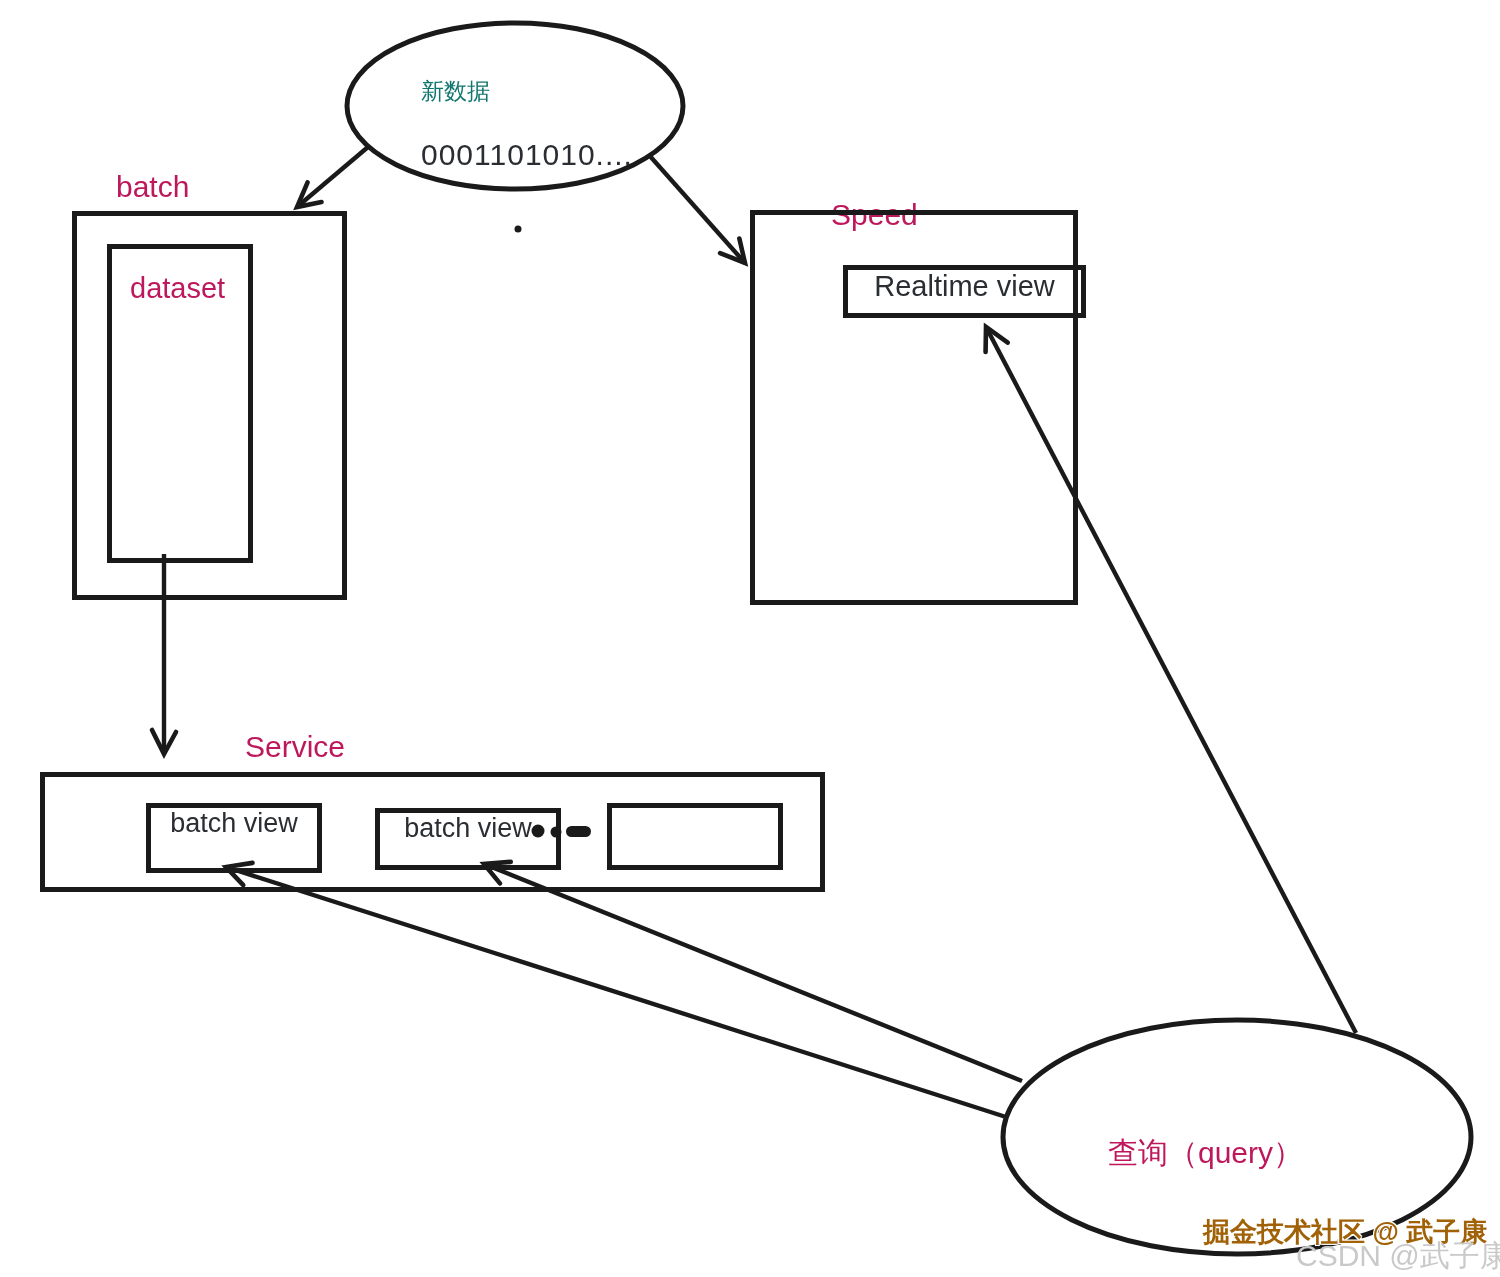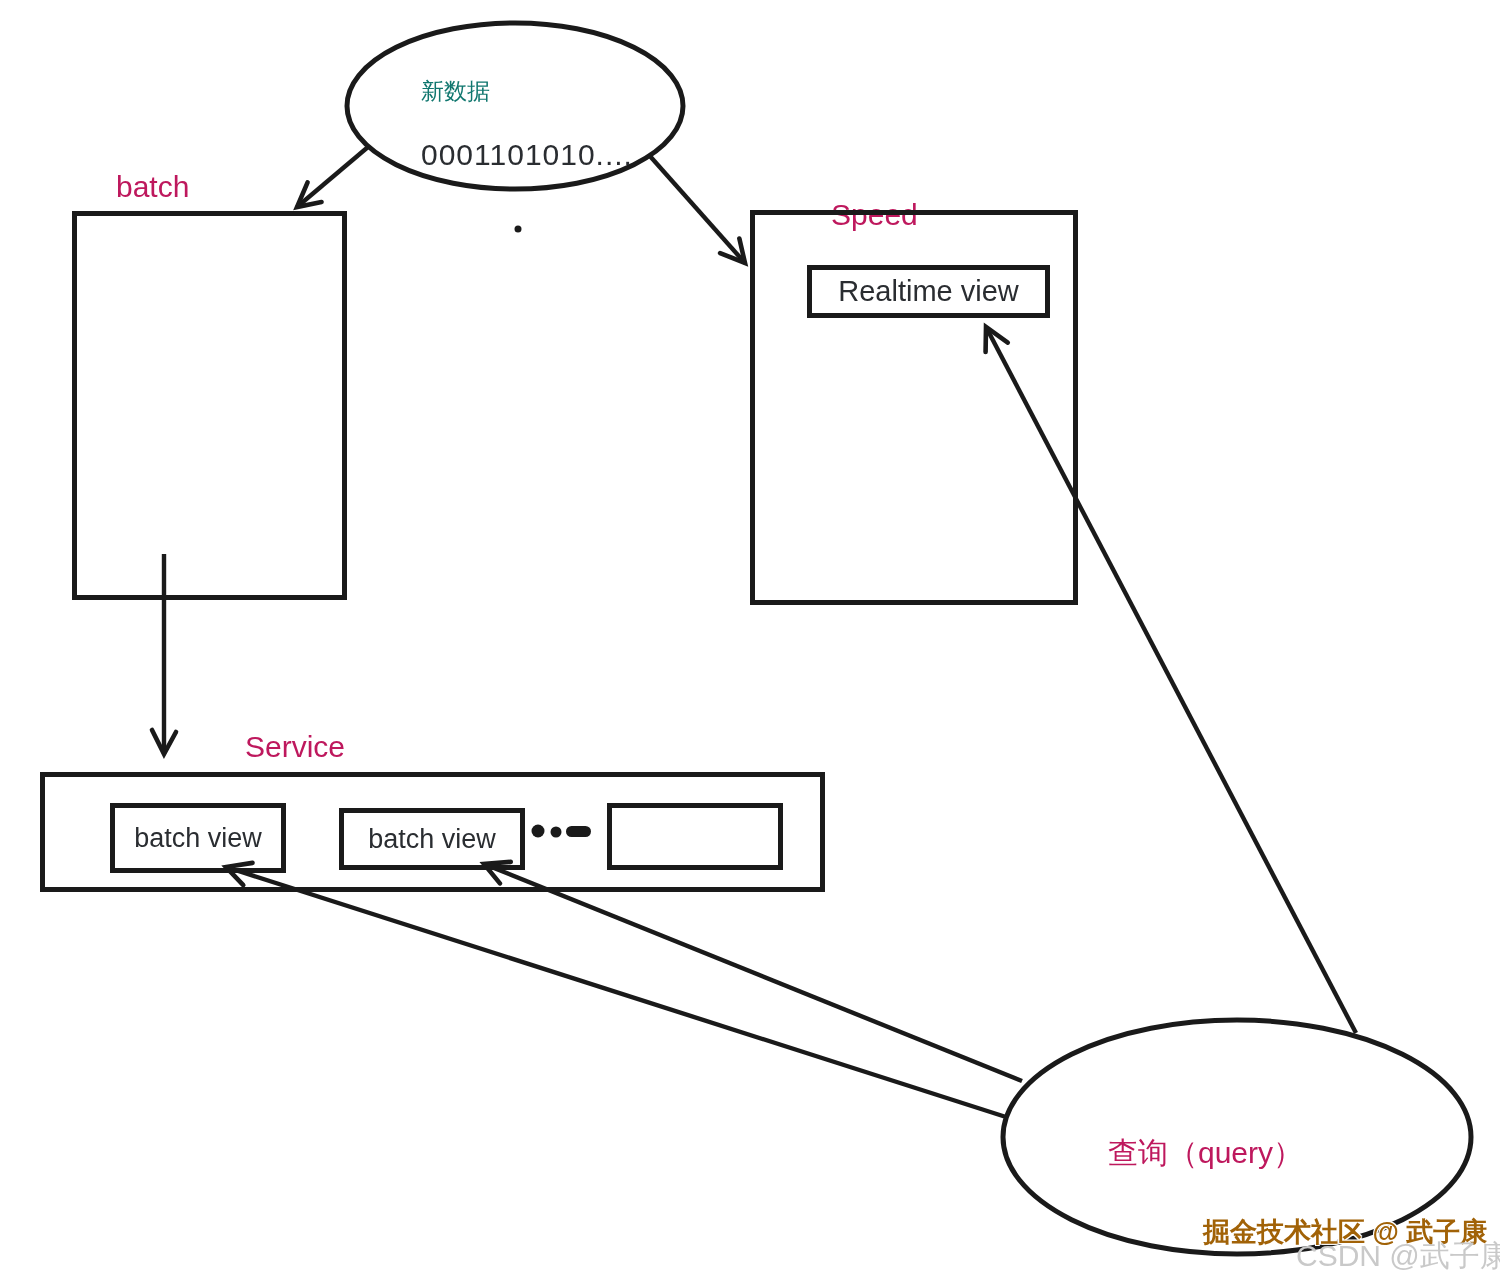--- a/index.html
+++ b/index.html
@@ -19,22 +19,23 @@
     box-sizing:border-box;
   }
   .lbl{
     position:absolute;
     white-space:nowrap;
     color:#be185d;
     line-height:1.1;
   }
   .lbl-out{font-size:30px;}
   .center-txt{
-    display:flex;align-items:center;justify-content:center;
+    display:flex;align-items:flex-start;justify-content:center;
     text-align:center;
+    margin-left:36px;
   }
   .ellipse-text{
     position:absolute;
     font-size:23px;
     color:#0f766e;
   }
   .bin-text{
     position:absolute;
     font-size:30px;
     color:#2a2d31;
@@ -87,20 +88,23 @@
       <circle cx="556" cy="832" r="5.5"></circle>
       <rect x="566" y="826" width="25" height="11" rx="5.5"></rect>
     </g>
   </svg>
 
   <div class="ellipse-text" style="left:421px;top:76px;">新数据</div>
   <div class="bin-text" style="left:421px;top:138px;">0001101010....</div>
 
   <div class="lbl lbl-out" style="left:116px;top:170px;">batch</div>
   <div class="box" style="left:72px;top:211px;width:275px;height:389px;"></div>
+  <div class="box" style="left:107px;top:244px;width:146px;height:319px;">
+    <div class="lbl" style="left:18px;top:24px;font-size:29px;">dataset</div>
+  </div>
 
   <div class="lbl lbl-out" style="left:831px;top:160px;margin-top:38px;">Speed</div>
   <div class="box" style="left:750px;top:210px;width:328px;height:395px;"></div>
   <div class="box center-txt" style="left:807px;top:265px;width:243px;height:53px;font-size:29px;">
     <span>Realtime view</span>
   </div>
 
   <div class="lbl lbl-out" style="left:245px;top:730px;">Service</div>
   <div class="box" style="left:40px;top:772px;width:785px;height:120px;"></div>
   <div class="box center-txt" style="left:110px;top:803px;width:176px;height:70px;font-size:27px;">

